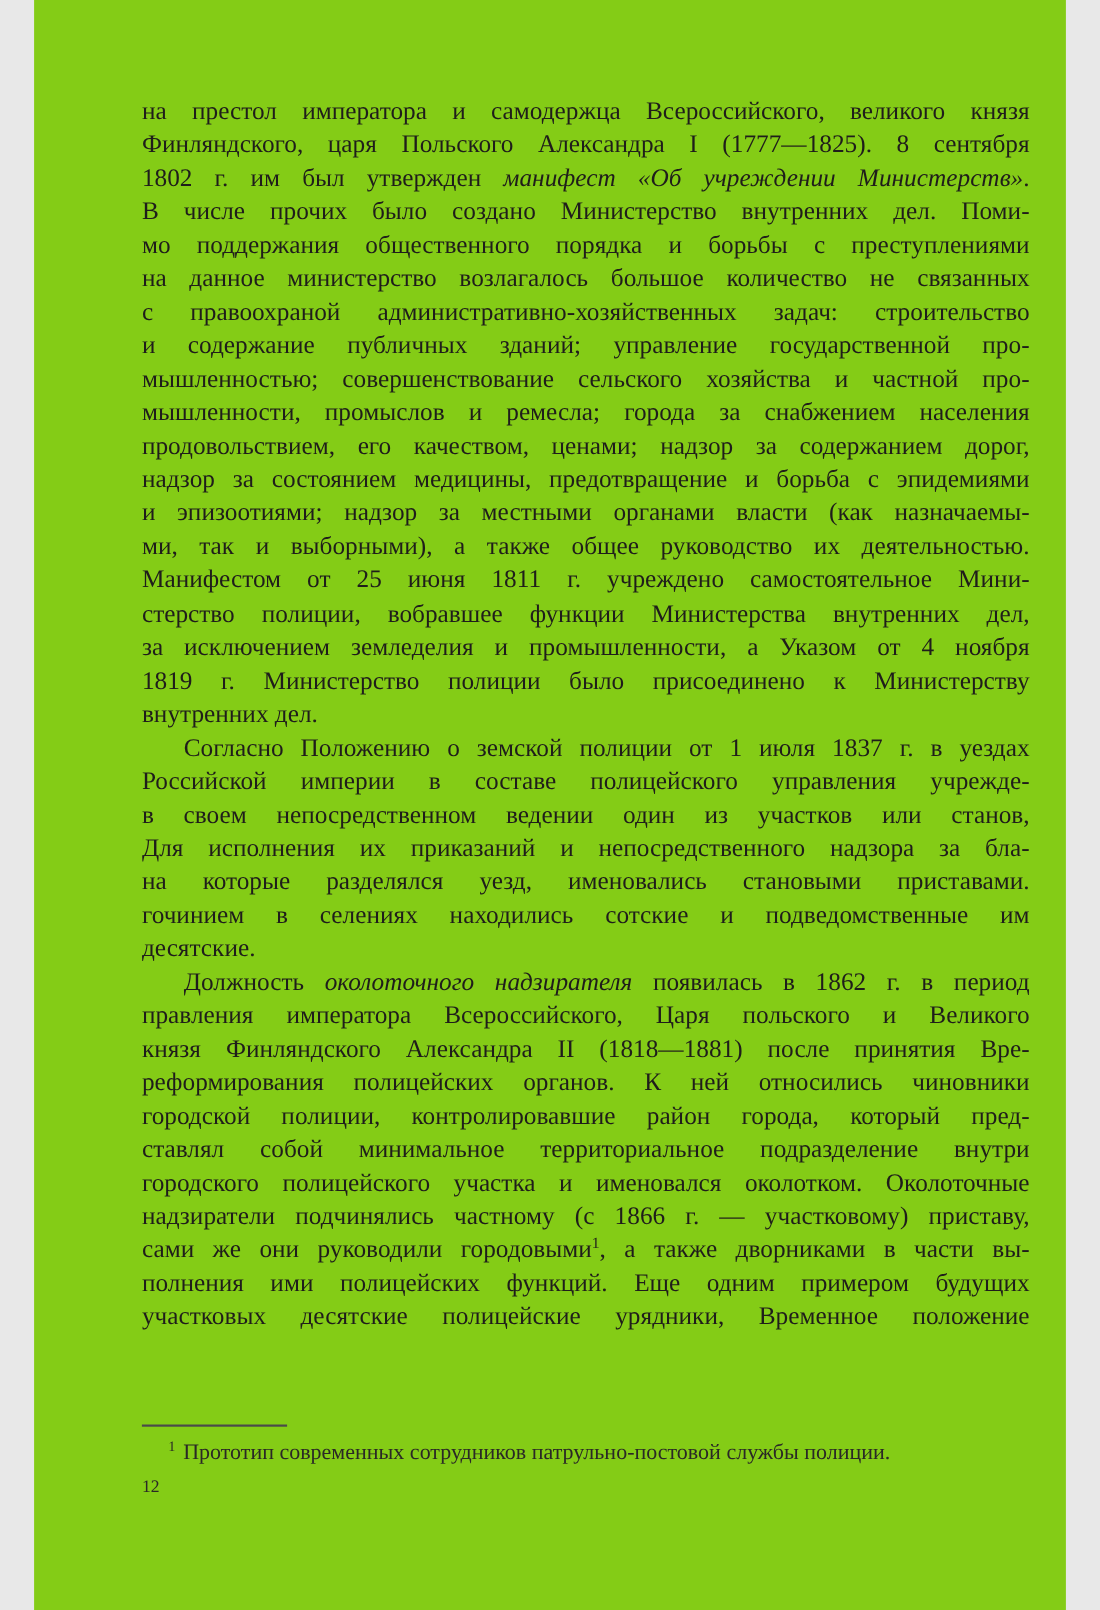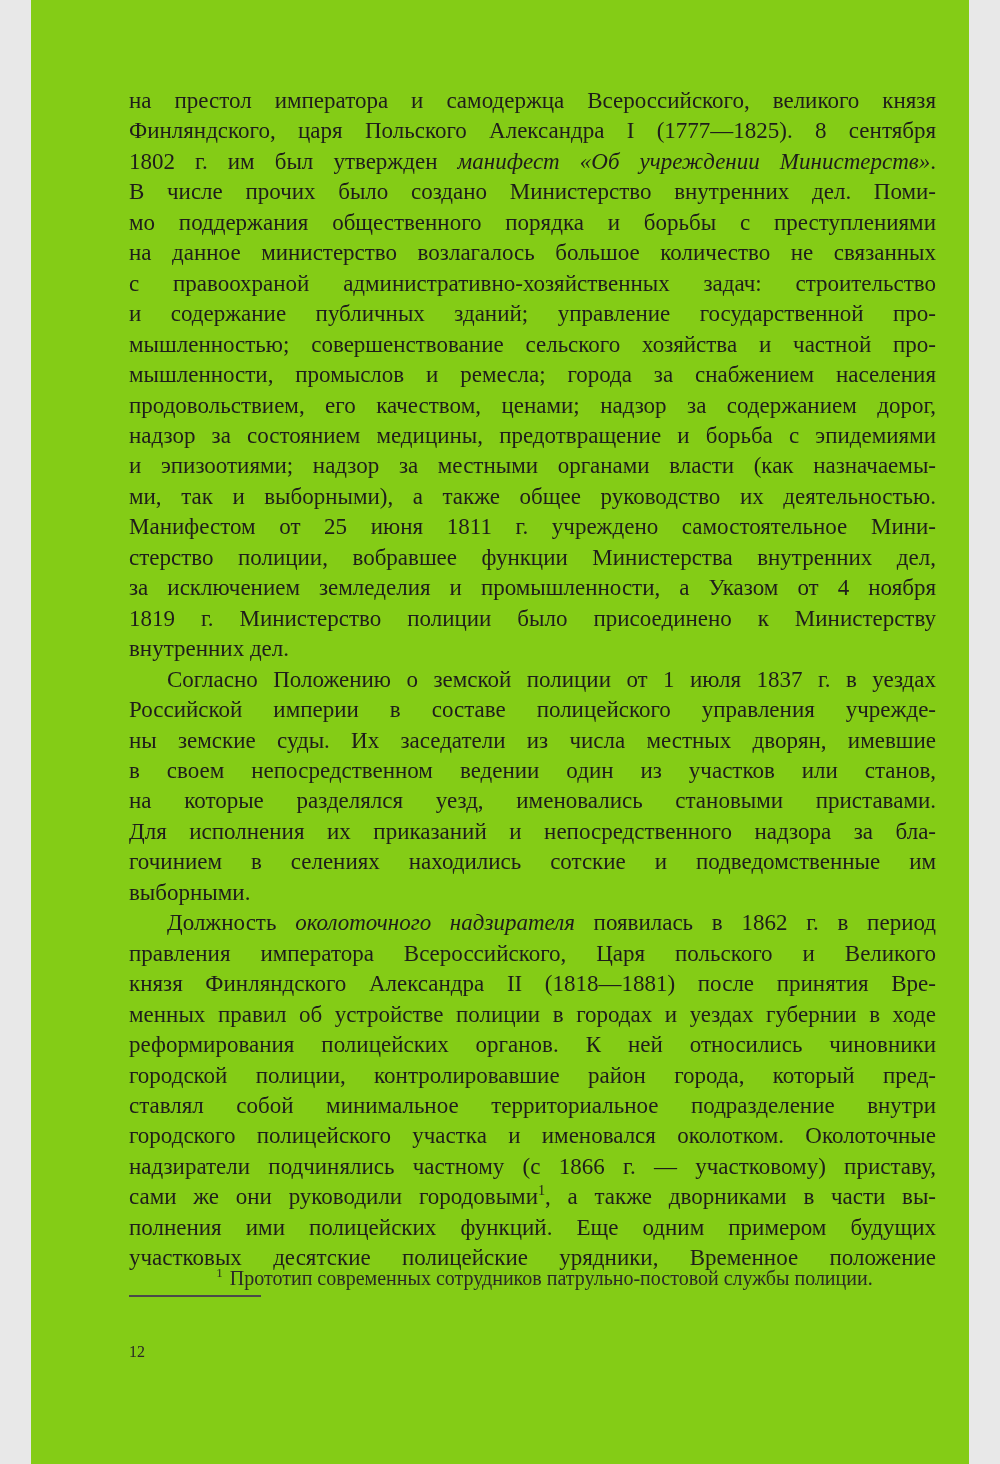--- a/index.html
+++ b/index.html
@@ -30,27 +30,26 @@
     position: absolute;
     left: 98px;
     top: 1295px;
     width: 132px;
     height: 2px;
     background: #4a4a4a;
   }
   .footnote {
     position: absolute;
     left: 98px;
-    top: 1260px;
+    top: 1302px;
     width: 807px;
     font-size: 20px;
     line-height: 26px;
     text-indent: 24px;
     color: #2a2826;
-    text-align: center;
   }
   .fnmark { vertical-align: super; font-size: 0.65em; margin-right: 7px; }
   .pagenum {
     position: absolute;
     left: 98px;
     top: 1343px;
     font-size: 16px;
     color: #2a2826;
   }
 </style>
@@ -73,30 +72,28 @@
       <div class="line"><span>надзор за состоянием медицины, предотвращение и борьба с эпидемиями</span></div>
       <div class="line"><span>и эпизоотиями; надзор за местными органами власти (как назначаемы-</span></div>
       <div class="line"><span>ми, так и выборными), а также общее руководство их деятельностью.</span></div>
       <div class="line"><span>Манифестом от 25 июня 1811 г. учреждено самостоятельное Мини-</span></div>
       <div class="line"><span>стерство полиции, вобравшее функции Министерства внутренних дел,</span></div>
       <div class="line"><span>за исключением земледелия и промышленности, а Указом от 4 ноября</span></div>
       <div class="line"><span>1819 г. Министерство полиции было присоединено к Министерству</span></div>
       <div class="line end"><span>внутренних дел.</span></div>
       <div class="line indent"><span>Согласно Положению о земской полиции от 1 июля 1837 г. в уездах</span></div>
       <div class="line"><span>Российской империи в составе полицейского управления учрежде-</span></div>
-      <div class="line"><span>ны земские суды. Их заседатели из числа местных дворян, имевшие</span></div>
       <div class="line"><span>в своем непосредственном ведении один из участков или станов,</span></div>
+      <div class="line"><span>Для исполнения их приказаний и непосредственного надзора за бла-</span></div>
       <div class="line"><span>на которые разделялся уезд, именовались становыми приставами.</span></div>
-      <div class="line"><span>Для исполнения их приказаний и непосредственного надзора за бла-</span></div>
       <div class="line"><span>гочинием в селениях находились сотские и подведомственные им</span></div>
-      <div class="line end"><span>выборными.</span></div>
+      <div class="line end"><span>десятские.</span></div>
       <div class="line indent"><span>Должность </span><span class="it">околоточного надзирателя</span><span> появилась в 1862 г. в период</span></div>
       <div class="line"><span>правления императора Всероссийского, Царя польского и Великого</span></div>
       <div class="line"><span>князя Финляндского Александра II (1818—1881) после принятия Вре-</span></div>
-      <div class="line"><span>менных правил об устройстве полиции в городах и уездах губернии в ходе</span></div>
       <div class="line"><span>реформирования полицейских органов. К ней относились чиновники</span></div>
       <div class="line"><span>городской полиции, контролировавшие район города, который пред-</span></div>
       <div class="line"><span>ставлял собой минимальное территориальное подразделение внутри</span></div>
       <div class="line"><span>городского полицейского участка и именовался околотком. Околоточные</span></div>
       <div class="line"><span>надзиратели подчинялись частному (с 1866 г. — участковому) приставу,</span></div>
       <div class="line"><span>сами же они руководили городовыми</span><span class="sup">1</span><span>, а также дворниками в части вы-</span></div>
       <div class="line"><span>полнения ими полицейских функций. Еще одним примером будущих</span></div>
       <div class="line"><span>участковых десятские полицейские урядники, Временное положение</span></div>
     </div>
   <div class="fnrule"></div>

